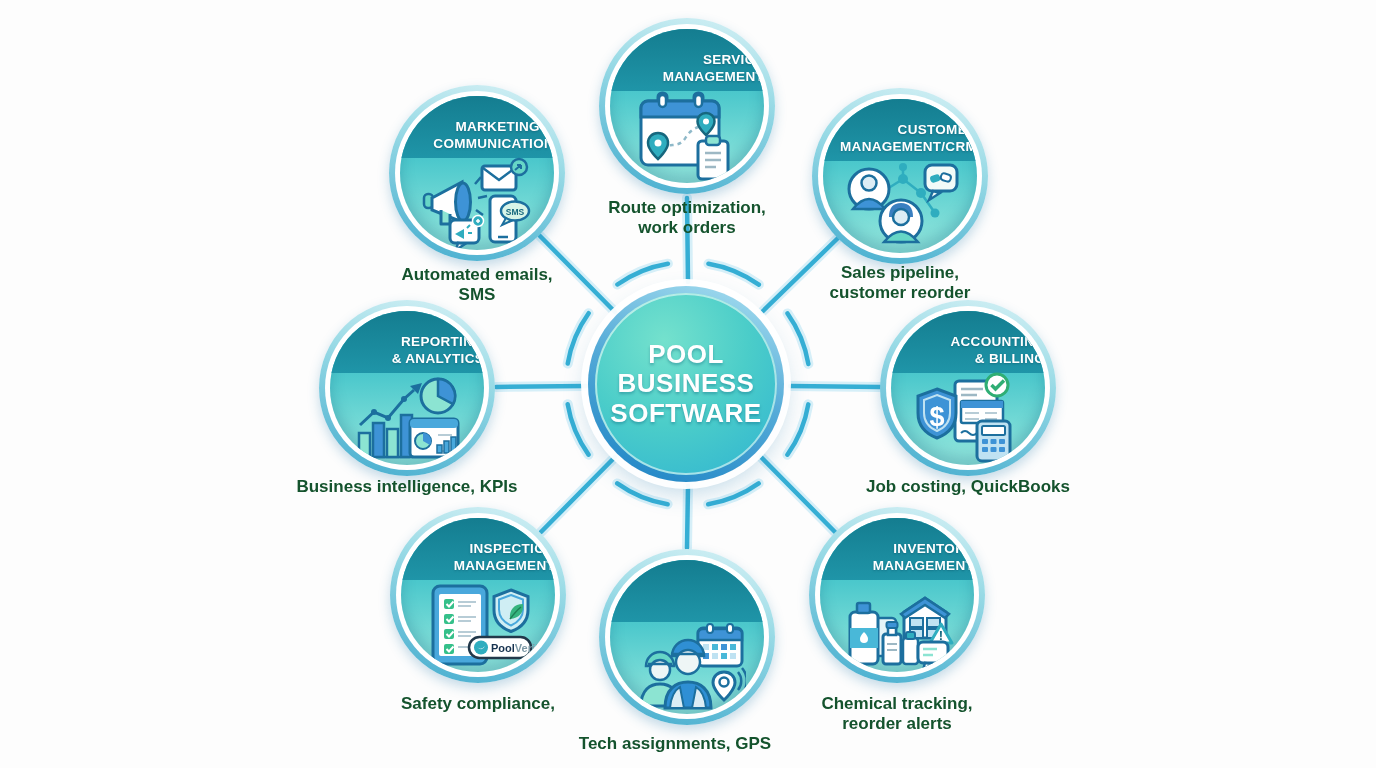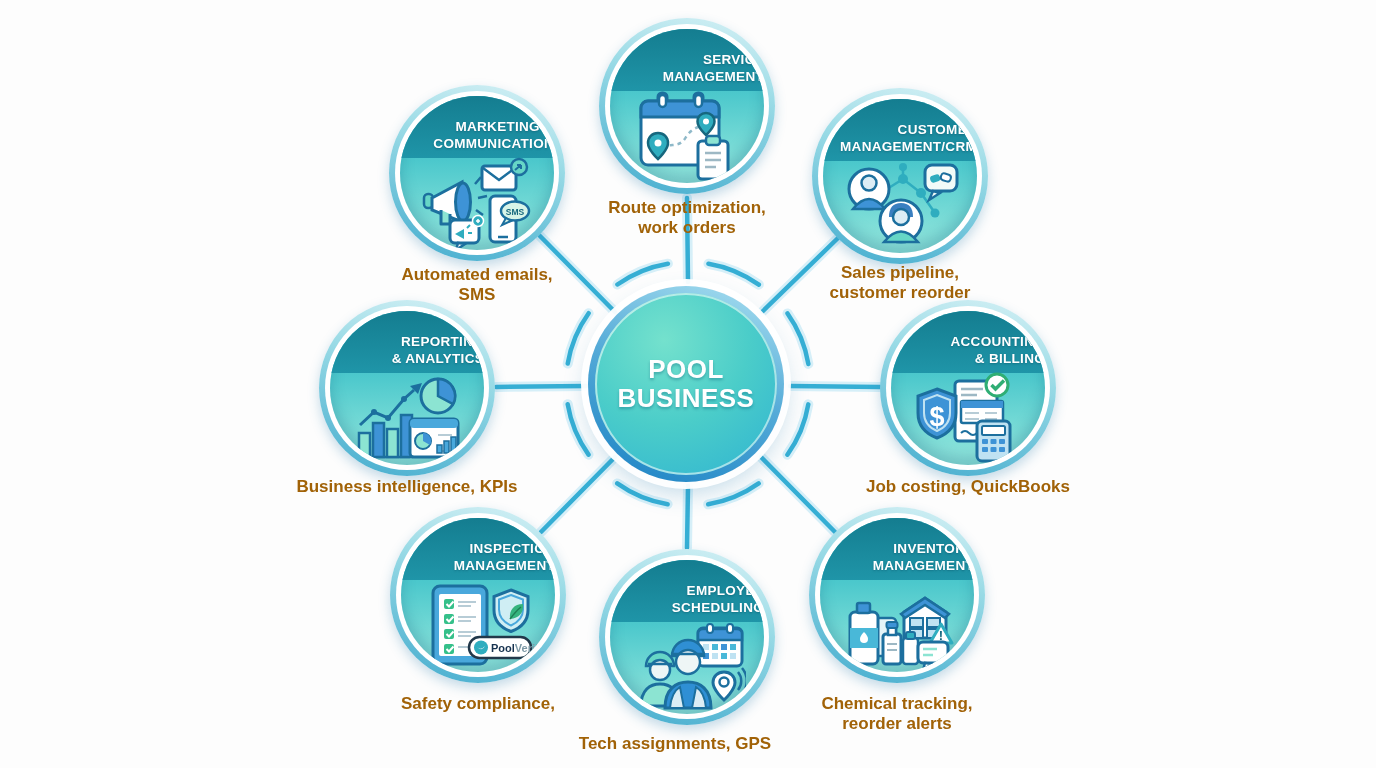--- a/index.html
+++ b/index.html
@@ -35,21 +35,21 @@
   .sat-title {
     position:absolute; top:15%; left:0; width:100%; text-align:right;
     color:#ffffff; font-weight:700; font-size:13.5px; line-height:1.22;
     letter-spacing:.3px; text-shadow:0 1px 2px rgba(0,60,80,.35);
   }
   .icon { position:absolute; left:50%; top:39%; transform:translateX(-50%); }
 
   
   .caption {
     position:absolute; width:260px; z-index:2; text-align:center;
-    color:#a16207; font-weight:700; font-size:17px; line-height:1.18;
+    color:#14532d; font-weight:700; font-size:17px; line-height:1.18;
   }
 
   
   .center {
     position:absolute; width:196px; height:196px; border-radius:50%; z-index:3;
     background:linear-gradient(200deg,#abe1f1 0%, #55abd8 48%, #1b82c4 100%);
     padding:7px;
     box-shadow:0 0 0 7px rgba(255,255,255,.95), 0 10px 24px rgba(40,130,180,.30);
     display:flex; align-items:center; justify-content:center;
   }
@@ -95,20 +95,21 @@
         <circle cx="688" cy="384" r="122" transform="rotate(9.6 688 384)" stroke-dasharray="55 40.8"></circle>
       </g>
     </g>
   </svg>
 
   <div class="center" style="left:588px;top:286px">
     <div class="center-inner">
       <div class="center-title">
         <div>POOL</div>
         <div>BUSINESS</div>
+        <div>SOFTWARE</div>
       </div>
     </div>
   </div>
 
   <div class="sat" style="left:599px;top:18px">
     <div class="sat-white">
         <div class="sat-inner">
       <div class="band"></div>
       <div class="sat-title">
         <span>SERVICE</span><br>
@@ -249,24 +250,20 @@
   </div>
   <div class="caption" style="left:767px;top:694px">
     <div>Chemical tracking,</div>
     <div>reorder alerts</div>
   </div>
 
   <div class="sat" style="left:599px;top:549px">
     <div class="sat-white">
         <div class="sat-inner">
       <div class="band"></div>
-      <div class="sat-title">
-        <span>EMPLOYEE</span><br>
-        <span>SCHEDULING</span>
-      </div>
       <svg class="icon" width="118" height="92" viewBox="0 0 118 92">
         <rect x="70" y="8" width="44" height="38" rx="5" fill="#fff" stroke="#1c6f9e" stroke-width="3"></rect>
         <path d="M70 14 a5 5 0 0 1 5 -5 h34 a5 5 0 0 1 5 5 v6 h-44 z" fill="#3e93d6" stroke="#1c6f9e" stroke-width="2.5"></path>
         <rect x="79" y="4" width="6" height="9" rx="3" fill="#fff" stroke="#1c6f9e" stroke-width="2"></rect>
         <rect x="99" y="4" width="6" height="9" rx="3" fill="#fff" stroke="#1c6f9e" stroke-width="2"></rect>
         <g>
           <rect x="75" y="24" width="6" height="6" fill="#bfe2f2"></rect>
               <rect x="84" y="24" width="6" height="6" fill="#49b8d8"></rect>
               <rect x="93" y="24" width="6" height="6" fill="#3e93d6"></rect>
               <rect x="102" y="24" width="6" height="6" fill="#49b8d8"></rect>

